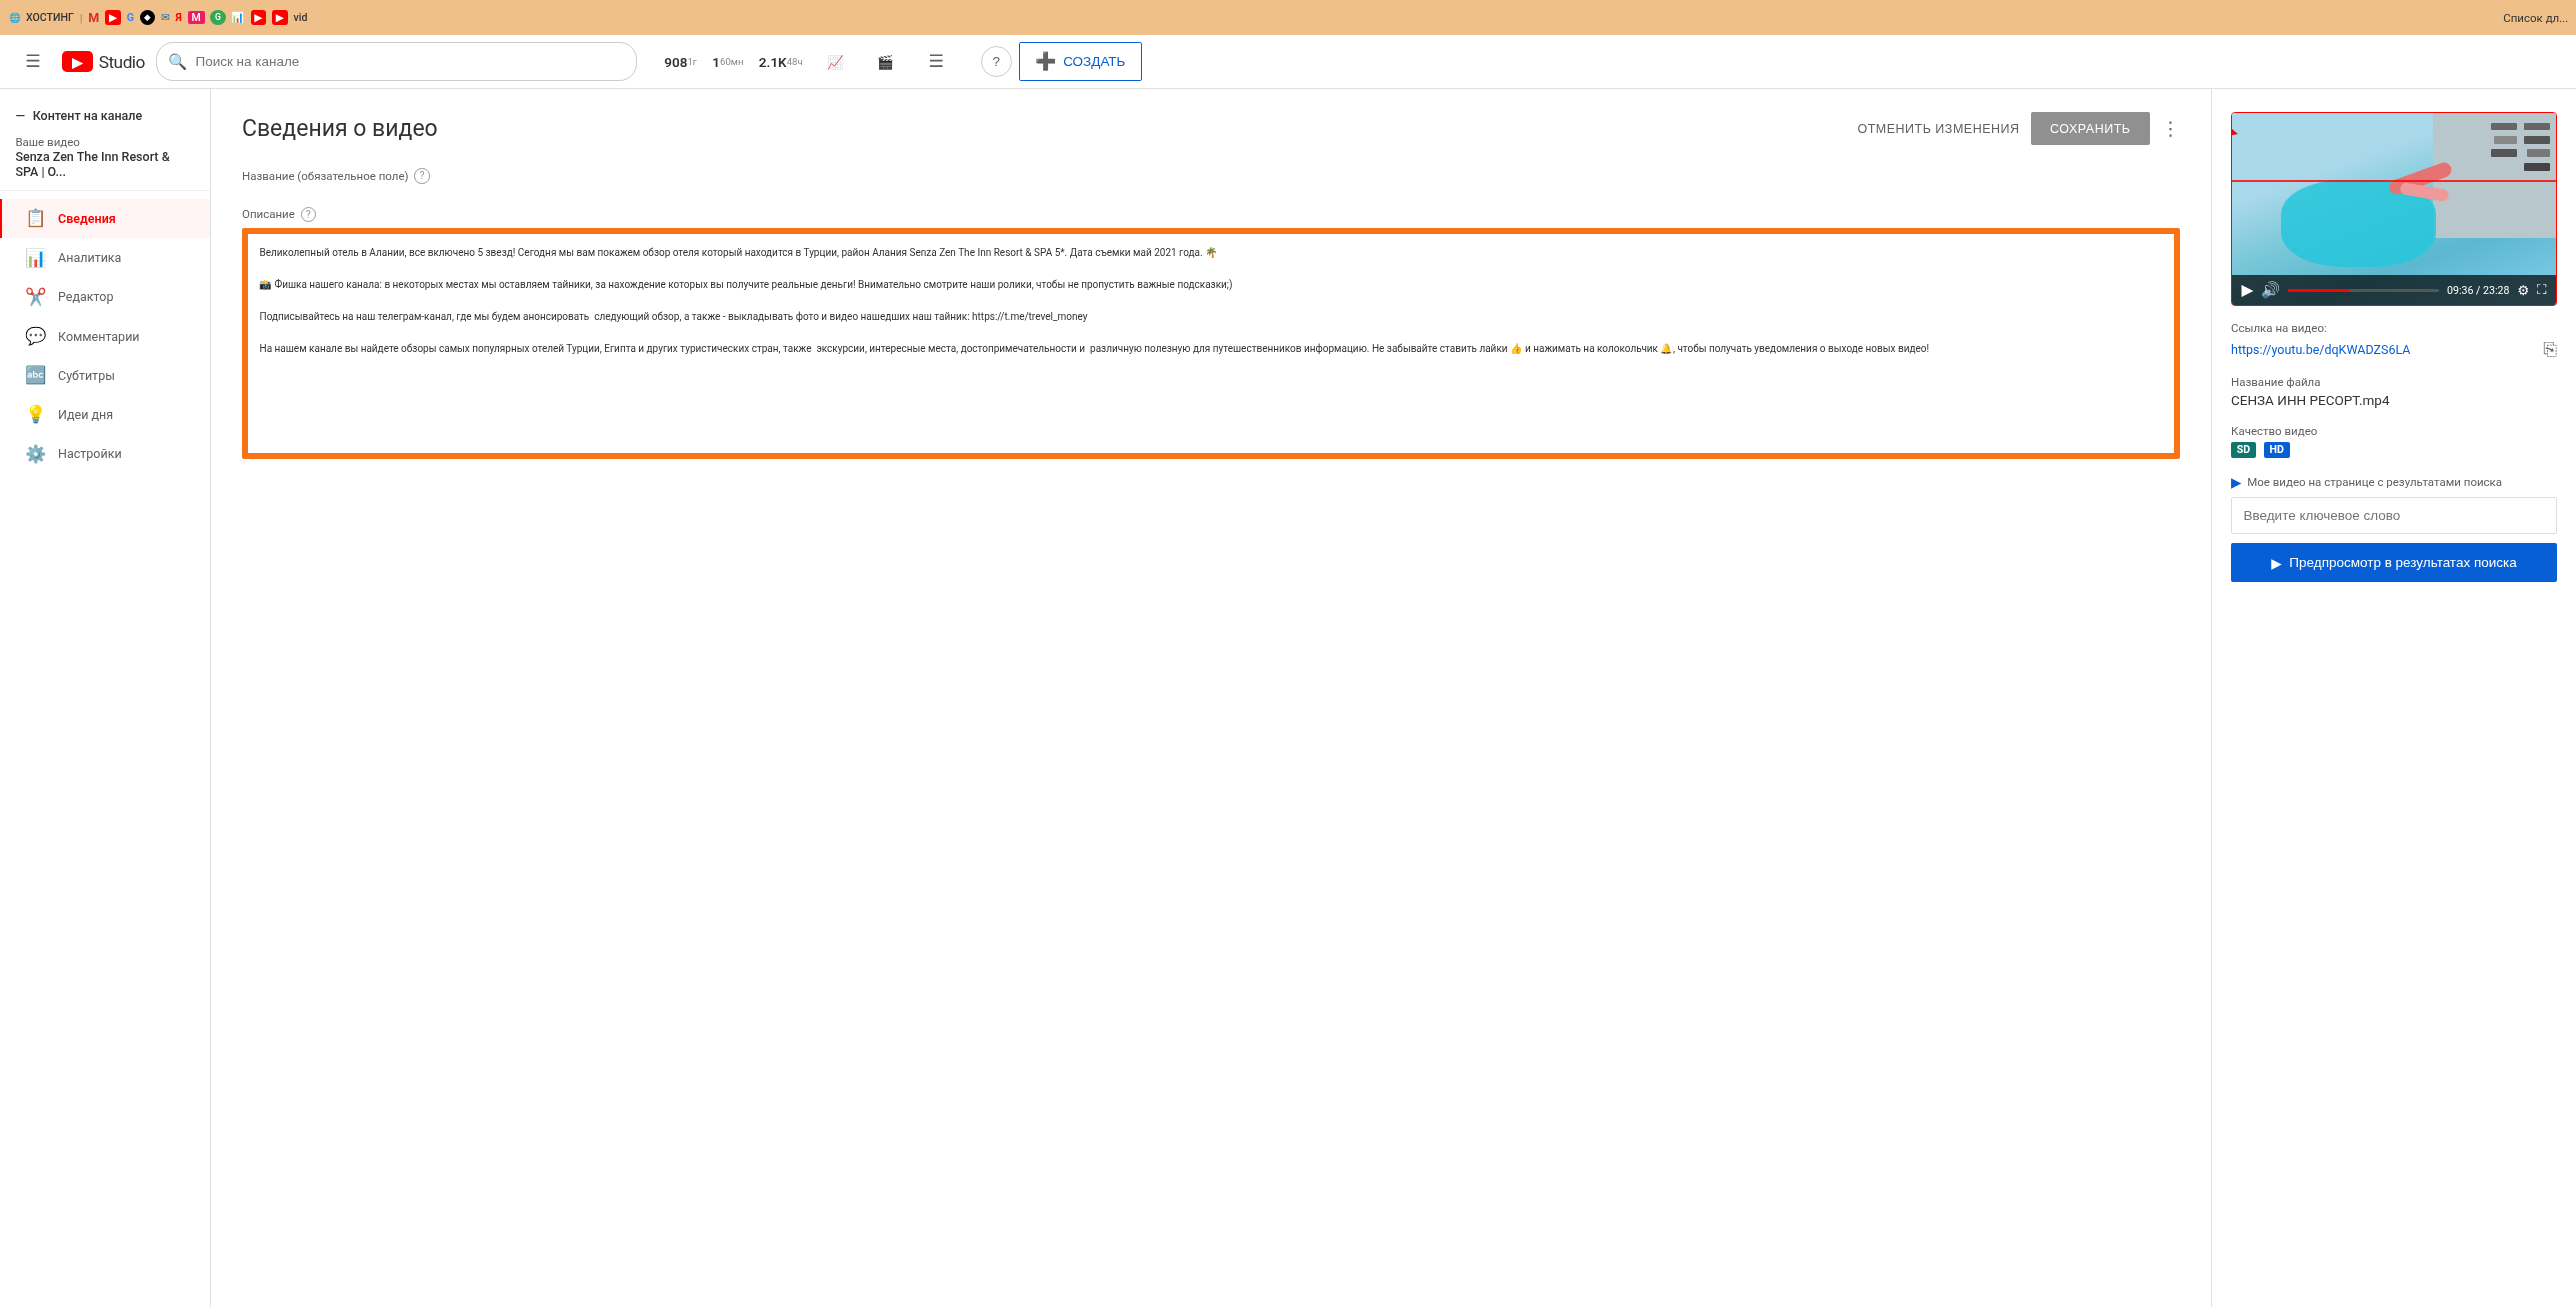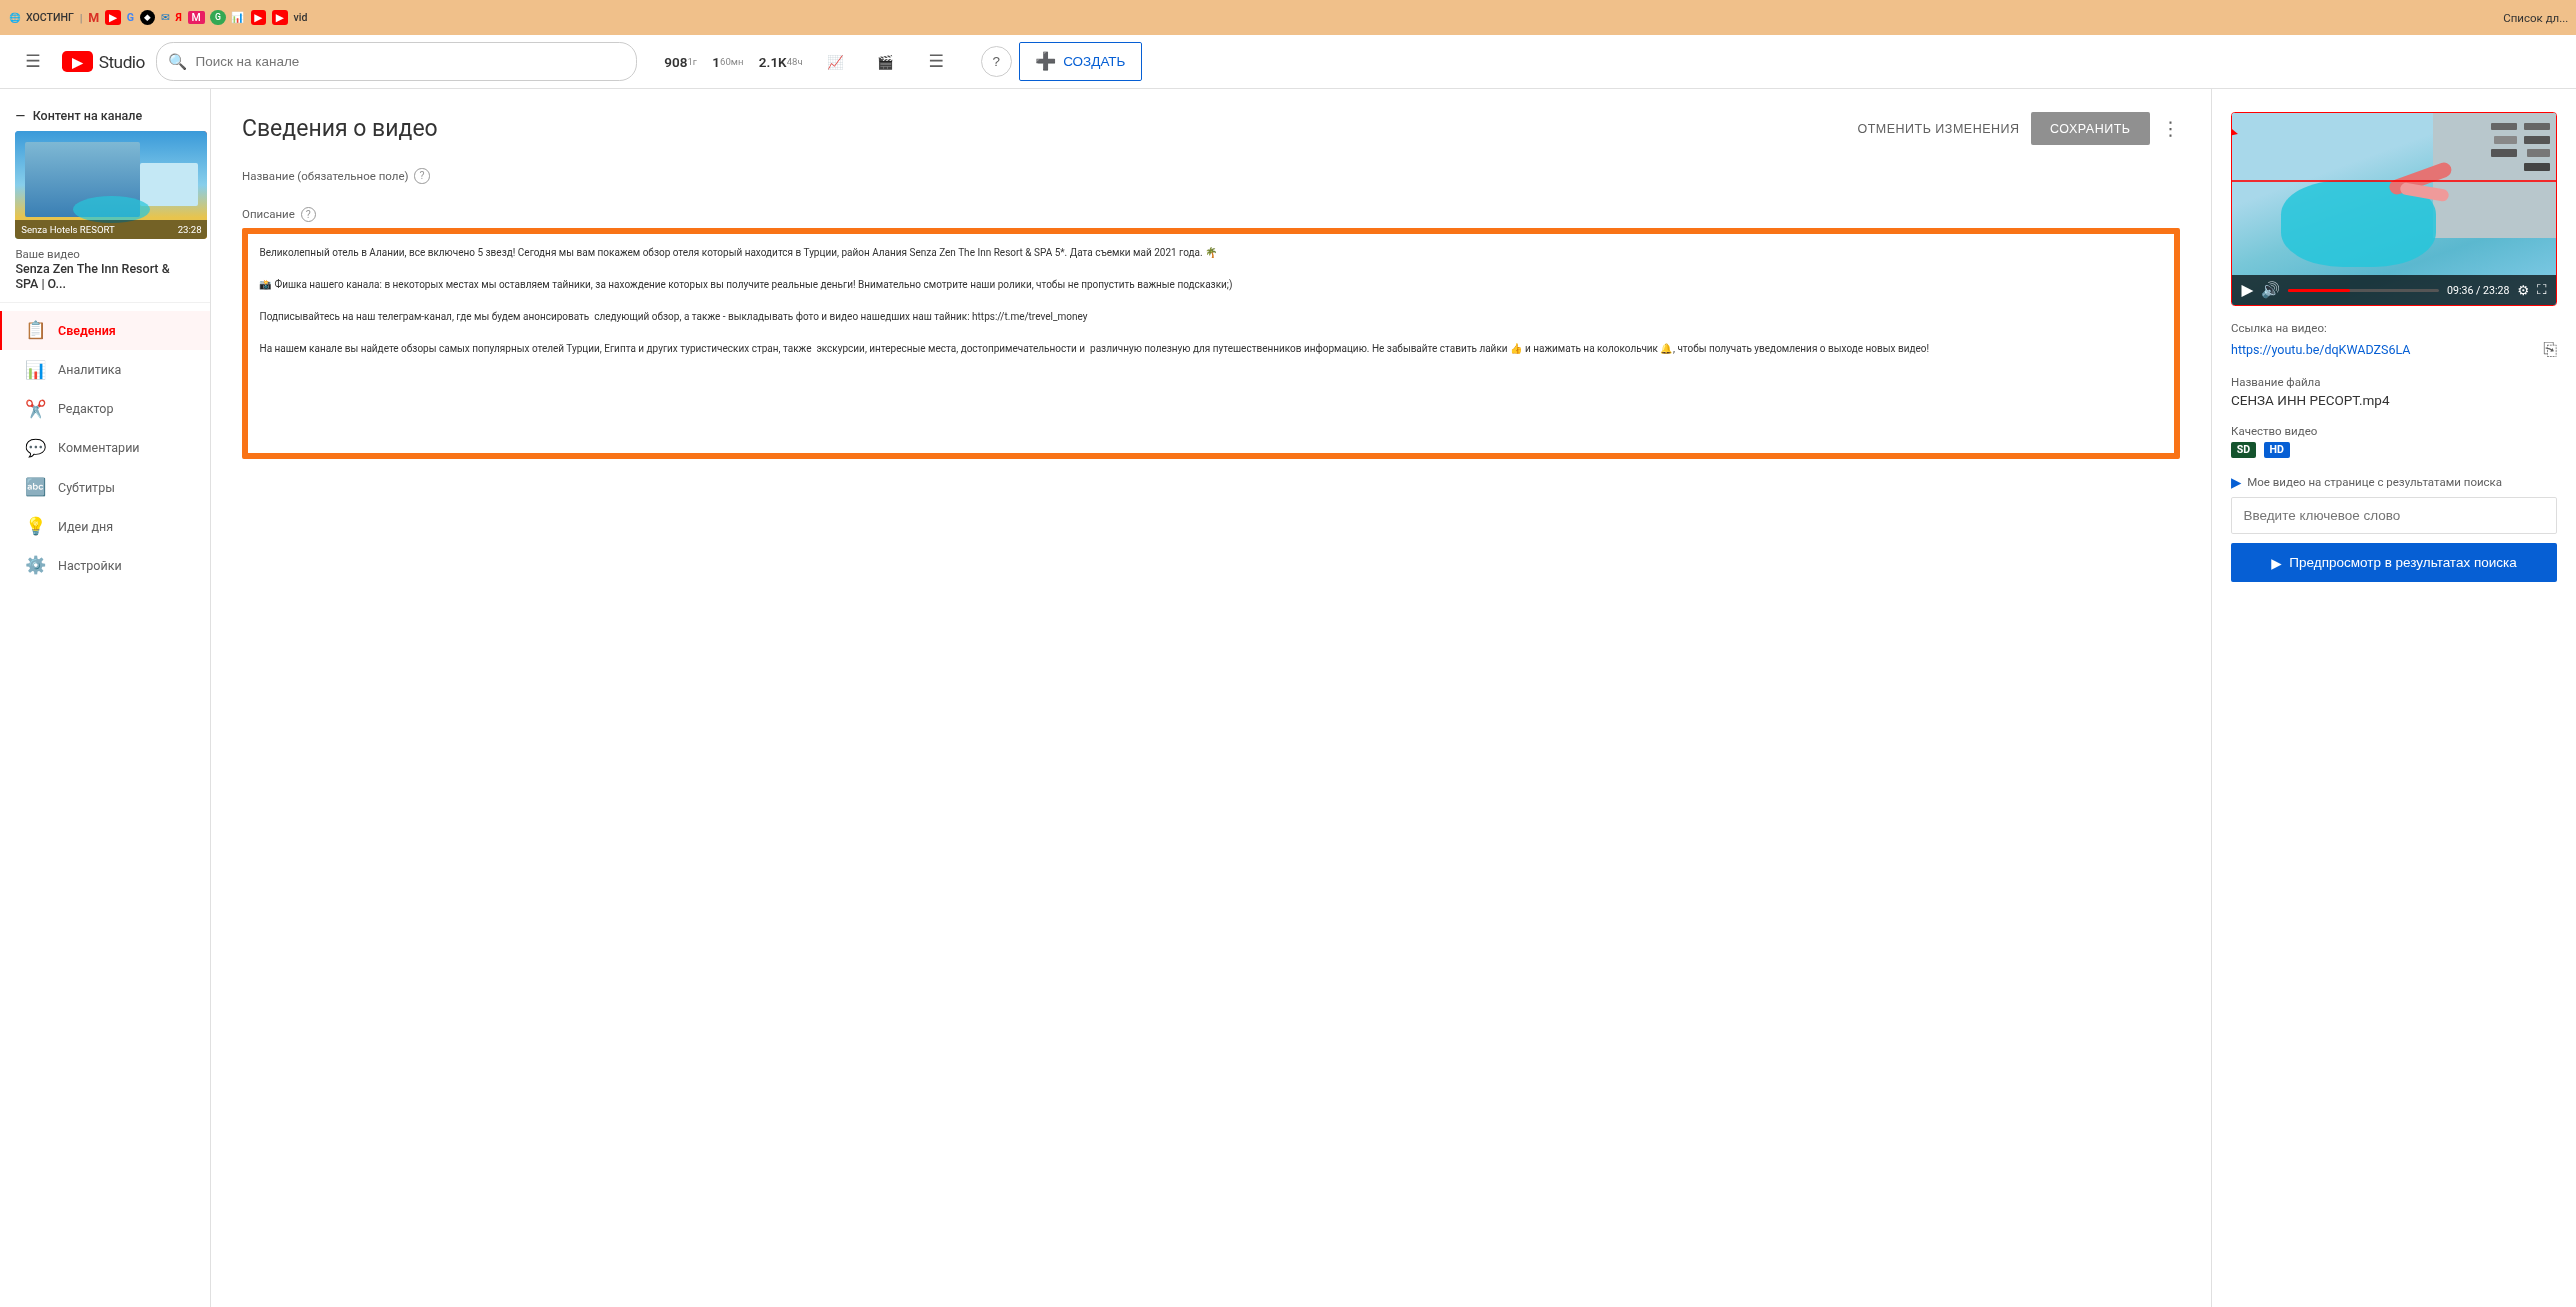--- a/index.html
+++ b/index.html
@@ -248,21 +248,21 @@
     .info-label { font-size: 11.5px; color: #606060; margin-bottom: 3.8px; }
     .info-value { font-size: 13.5px; color: #333; }
 
     
     .quality-badges { display: flex; gap: 7.7px; margin-top: 3.8px; }
     .quality-badge {
       background: #065fd4; color: #fff;
       font-size: 10.6px; font-weight: 700; padding: 1.9px 5.8px; border-radius: 1.9px;
     }
     .quality-badge.hd { background: #065fd4; }
-    .quality-badge.sd { background: #14532d; }
+    .quality-badge.sd { background: #0f766e; }
 
     
     .search-results-section { margin-top: 15.4px; }
     .search-results-label {
       display: flex; align-items: center; gap: 5.8px;
       font-size: 11.5px; color: #606060; margin-bottom: 7.7px;
     }
     .search-keyword-input {
       width: 100%; padding: 9.6px 11.5px; border: 1px solid #ddd;
       border-radius: 1.9px; font-size: 13.5px; color: #aaa;
@@ -376,33 +376,20 @@
 </div>
 
 <div class="main-layout">
 
   <div class="sidebar">
 
     <div class="sidebar-channel">
       <div style="font-size:12.5px; font-weight:500; color:#333; padding-bottom:7.7px; display:flex; align-items:center; gap:7.7px;">
         <span>—</span>
         <span>Контент на канале</span>
-      </div>
-      <div class="sidebar-channel-thumb">
-        <div style="position:absolute;top:0;left:0;right:0;bottom:0;background:linear-gradient(to bottom, #3a9ad9 0%, #87ceeb 50%, #e8c44d 80%);">
-
-          <div style="position:absolute;left:5%;top:10%;width:60%;height:70%;background:linear-gradient(#7eb8d4,#3a7fb4);border-radius:1.9px;"></div>
-          <div style="position:absolute;right:5%;top:30%;width:30%;height:40%;background:#c4e8f5;border-radius:1.9px;"></div>
-
-          <div style="position:absolute;bottom:15%;left:30%;width:40%;height:25%;background:#26c6da;border-radius:50%;opacity:0.7;"></div>
-        </div>
-        <div class="sidebar-channel-thumb-inner">
-          <span>Senza Hotels RESORT</span>
-          <span>23:28</span>
-        </div>
       </div>
       <div class="sidebar-channel-name">Ваше видео</div>
       <div class="sidebar-channel-title">Senza Zen The Inn Resort &amp; SPA | О...</div>
     </div>
 
     <nav class="sidebar-nav">
       <div class="sidebar-item active">
         <span class="sidebar-item-icon">📋</span>
         <span>Сведения</span>
       </div>

